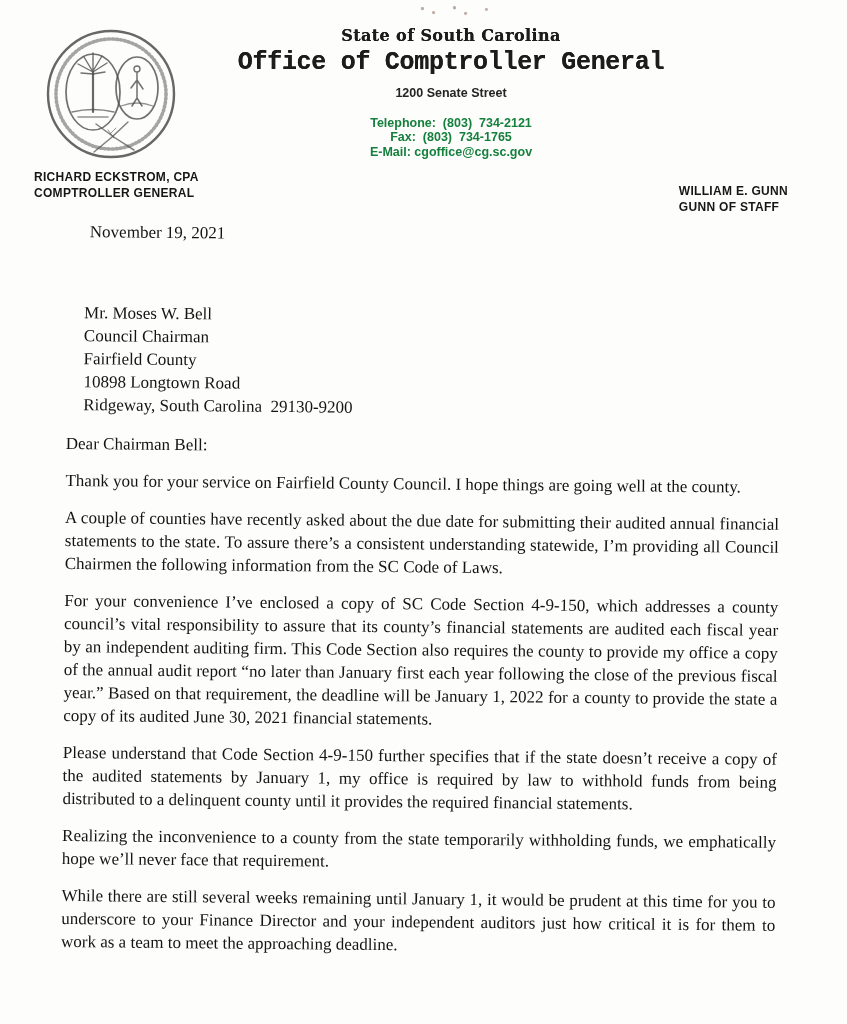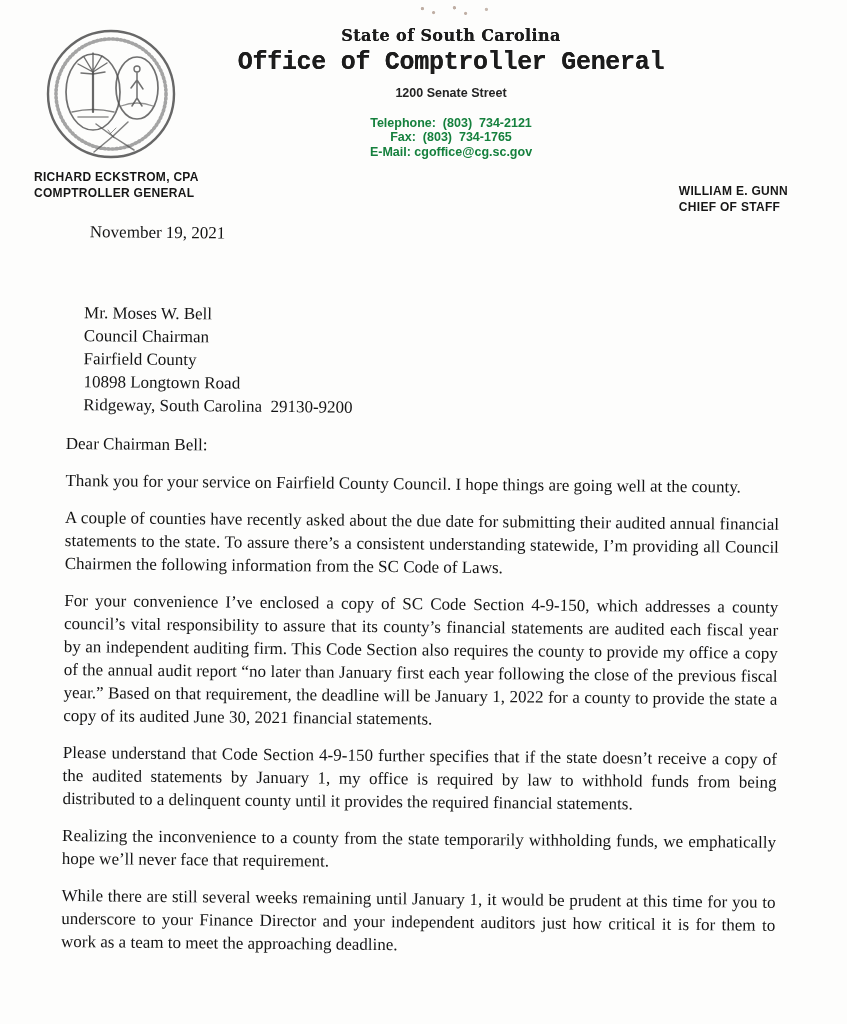--- a/index.html
+++ b/index.html
@@ -95,21 +95,21 @@
       <div>E-Mail: cgoffice@cg.sc.gov</div>
     </div>
   </div>
 
   <div class="official left">
     <div>RICHARD ECKSTROM, CPA</div>
     <div>COMPTROLLER GENERAL</div>
   </div>
   <div class="official right">
     <div>WILLIAM E. GUNN</div>
-    <div>CHIEF OF STAFF</div>
+    <div>GUNN OF STAFF</div>
   </div>
 
   <div class="letter-body">
     <div class="date">November 19, 2021</div>
 
     <div class="recipient">
       <div>Mr. Moses W. Bell</div>
       <div>Council Chairman</div>
       <div>Fairfield County</div>
       <div>10898 Longtown Road</div>

